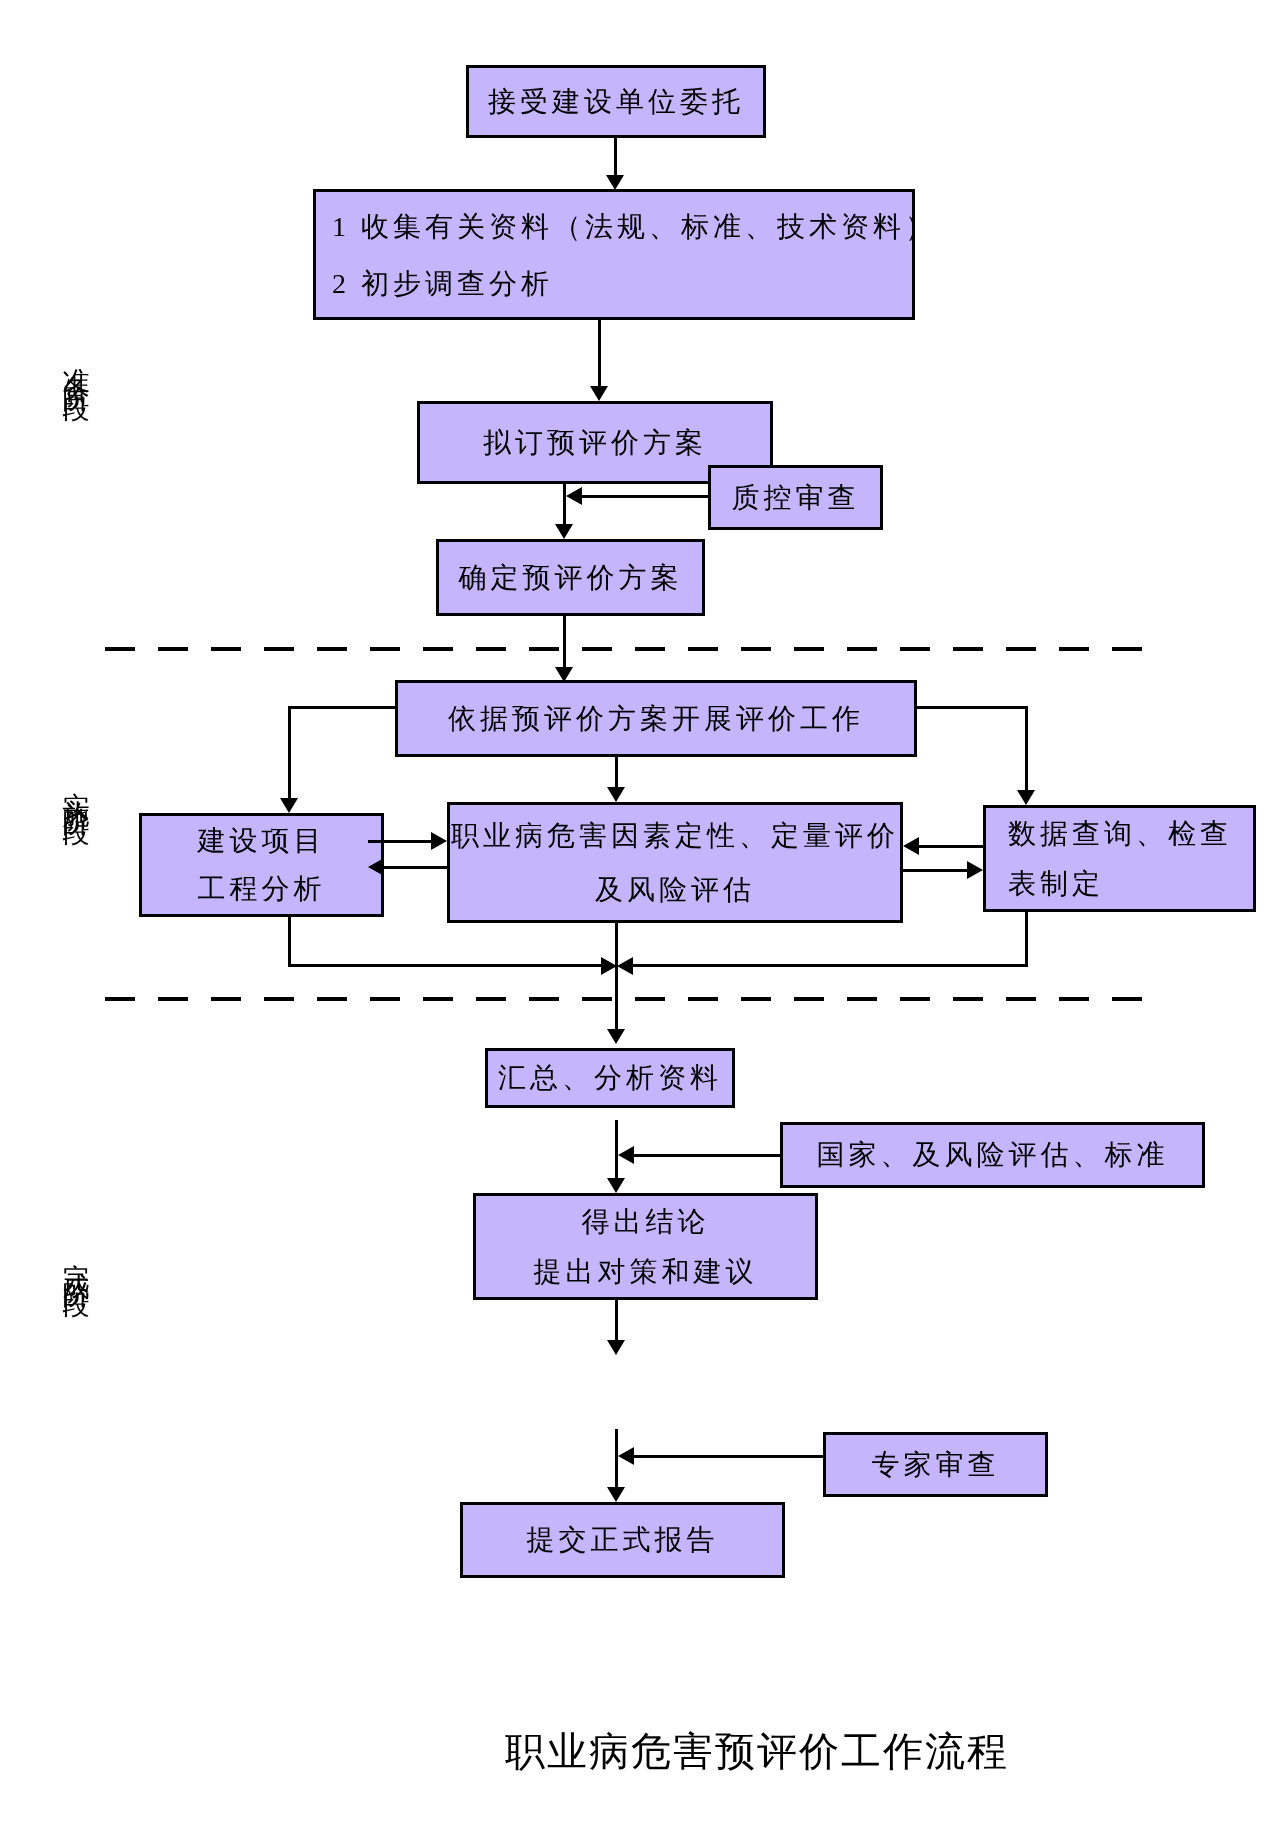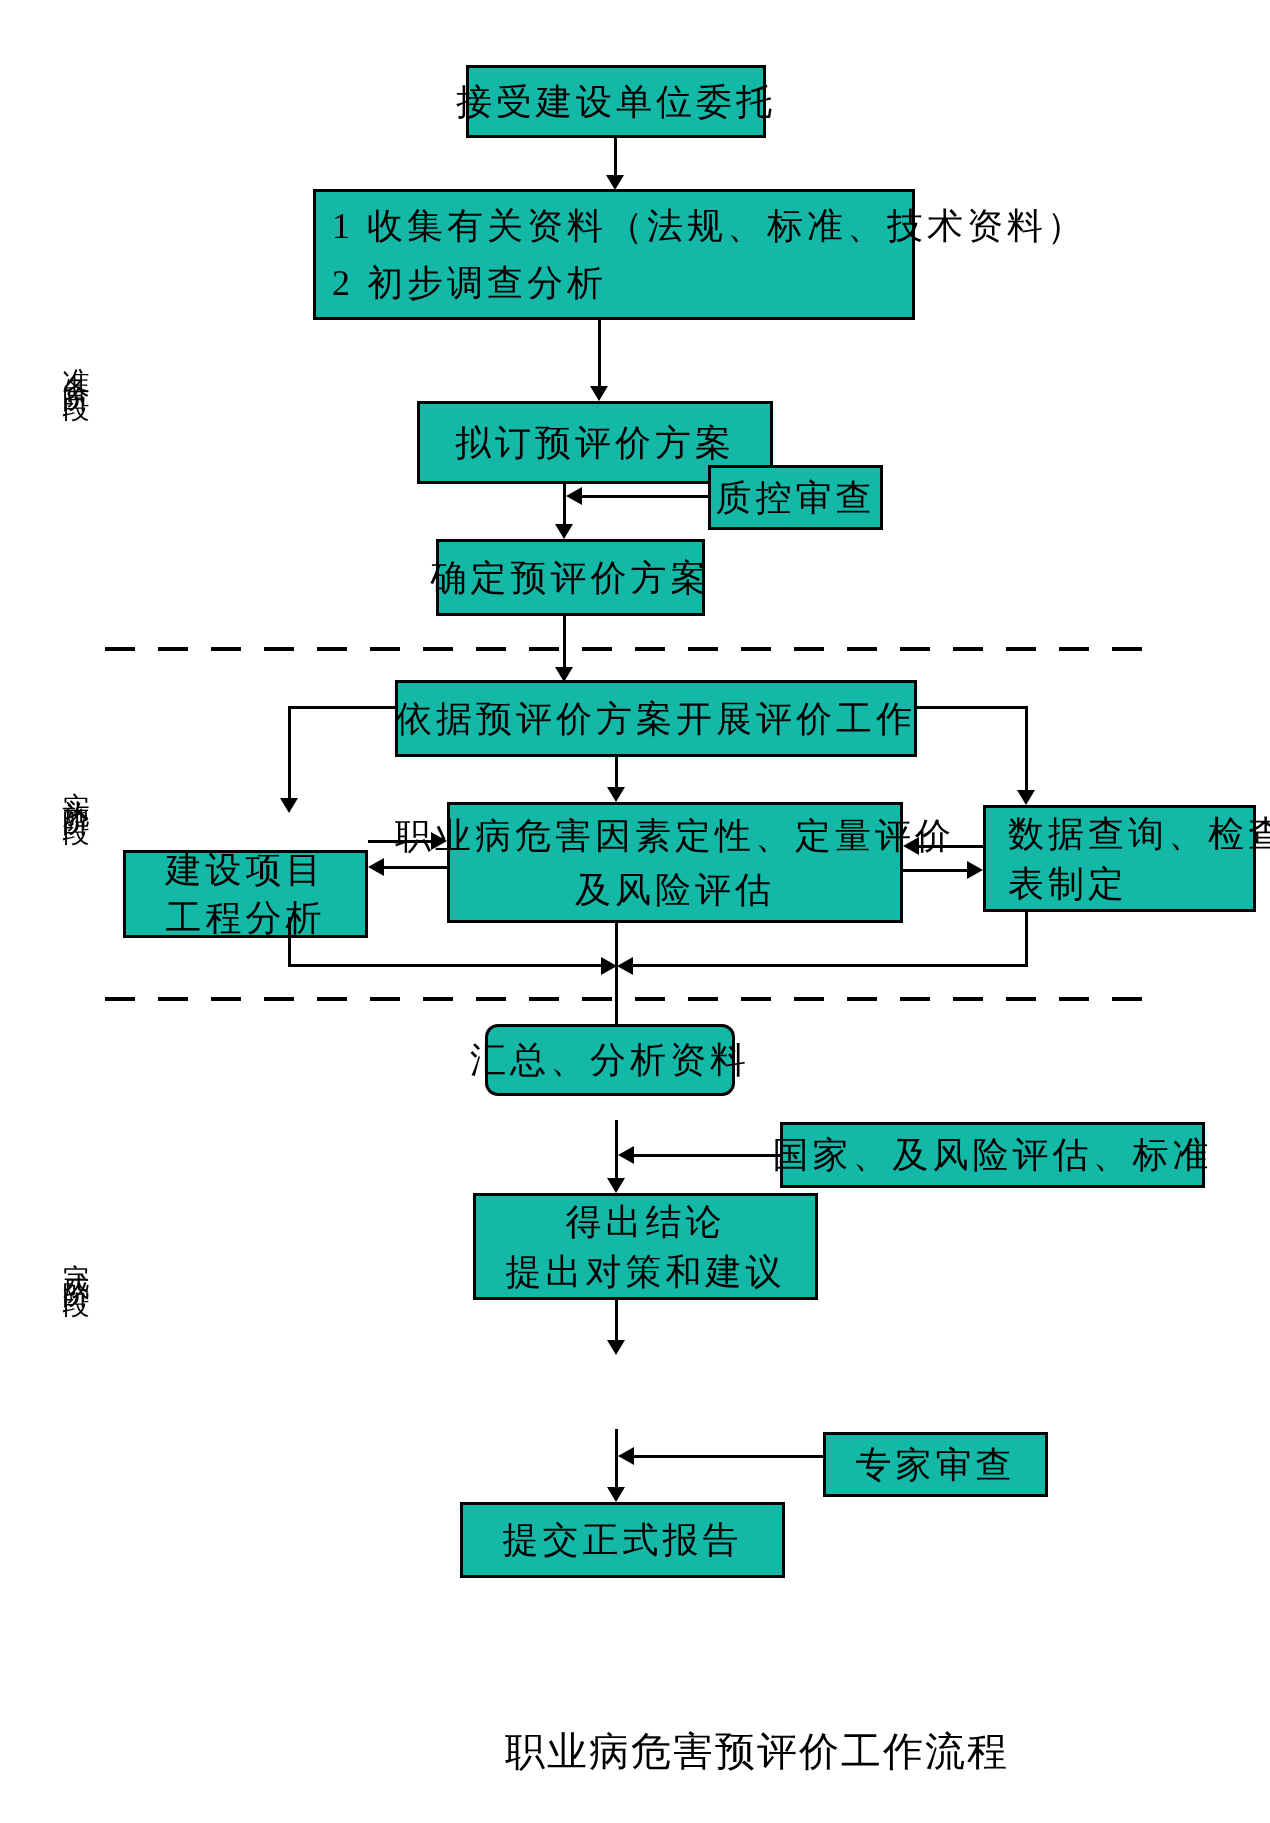--- a/index.html
+++ b/index.html
@@ -2,23 +2,23 @@
 <html><head>
 <meta charset="utf-8">
 <style>
   html,body{margin:0;padding:0;background:#e8e8e8;}
   .canvas{
     position:relative;width:1270px;height:1823px;background:#ffffff;
     font-family:"Liberation Serif","DejaVu Serif",serif;color:#000;
     overflow:hidden;margin:0 auto;
   }
   .box{
-    position:absolute;box-sizing:border-box;border:3px solid #000;background:#14b8a6;
+    position:absolute;box-sizing:border-box;border:3px solid #000;background:#c4b5fd;
     display:flex;flex-direction:column;align-items:center;justify-content:center;
-    font-size:36px;letter-spacing:4px;line-height:52px;text-align:center;
+    font-size:28px;letter-spacing:4px;line-height:52px;text-align:center;
     white-space:nowrap;
   }
   .box.left-text{align-items:flex-start;text-align:left;}
   .vline,.hline{position:absolute;background:#000;}
   .tri{position:absolute;width:0;height:0;}
   .tri-down{border-left:9px solid transparent;border-right:9px solid transparent;border-top:15px solid #000;}
   .tri-left{border-top:9px solid transparent;border-bottom:9px solid transparent;border-right:16px solid #000;}
   .tri-right{border-top:9px solid transparent;border-bottom:9px solid transparent;border-left:16px solid #000;}
   .dash{position:absolute;height:4px;background:repeating-linear-gradient(90deg,#000 0 30px,transparent 30px 53px);}
   .stage-label{
@@ -78,21 +78,21 @@
   <div class="vline" style="left:288px;top:706px;width:3px;height:93px;"></div>
   <div class="tri tri-down" style="left:280px;top:798px;"></div>
 
   <div class="hline" style="left:917px;top:706px;width:110px;height:3px;"></div>
   <div class="vline" style="left:1025px;top:706px;width:3px;height:85px;"></div>
   <div class="tri tri-down" style="left:1017px;top:790px;"></div>
 
   <div class="vline" style="left:615px;top:757px;width:3px;height:31px;"></div>
   <div class="tri tri-down" style="left:607px;top:787px;"></div>
 
-  <div class="box" style="left:123px;top:813px;width:245px;height:88px;line-height:48px;margin-top:37px;">
+  <div class="box" style="left:139px;top:813px;width:245px;height:104px;line-height:48px;">
     <span>建设项目</span>
     <span>工程分析</span>
   </div>
   <div class="box" style="left:447px;top:802px;width:456px;height:121px;line-height:54px;">
     <span>职业病危害因素定性、定量评价</span>
     <span>及风险评估</span>
   </div>
   <div class="box left-text" style="left:983px;top:805px;width:273px;height:107px;padding-left:22px;line-height:50px;">
     <span>数据查询、检查</span>
     <span>表制定</span>
@@ -112,21 +112,21 @@
   <div class="hline" style="left:288px;top:964px;width:313px;height:3px;"></div>
   <div class="tri tri-right" style="left:601px;top:957px;"></div>
   <div class="vline" style="left:1025px;top:912px;width:3px;height:55px;"></div>
   <div class="hline" style="left:633px;top:964px;width:394px;height:3px;"></div>
   <div class="tri tri-left" style="left:617px;top:957px;"></div>
   <div class="vline" style="left:615px;top:923px;width:3px;height:107px;"></div>
   <div class="tri tri-down" style="left:607px;top:1029px;"></div>
 
   <div class="dash" style="left:105px;top:997px;width:1060px;"></div>
 
-  <div class="box" style="left:485px;top:1024px;width:250px;height:72px;border-radius:13px;">
+  <div class="box" style="left:485px;top:1048px;width:250px;height:60px;">
     <span>汇总、分析资料</span>
   </div>
   <div class="vline" style="left:615px;top:1120px;width:3px;height:59px;"></div>
   <div class="tri tri-down" style="left:607px;top:1178px;"></div>
 
   <div class="box" style="left:780px;top:1122px;width:425px;height:66px;">
     <span>国家、及风险评估、标准</span>
   </div>
   <div class="hline" style="left:634px;top:1154px;width:146px;height:3px;"></div>
   <div class="tri tri-left" style="left:618px;top:1146px;"></div>

